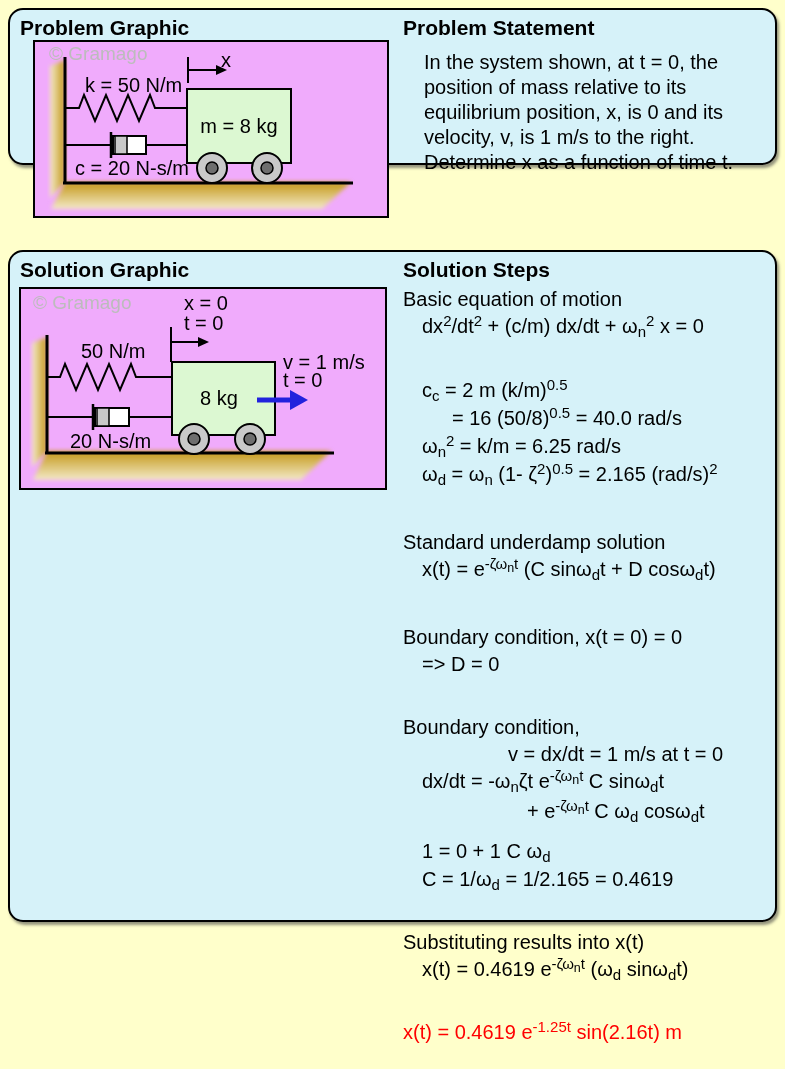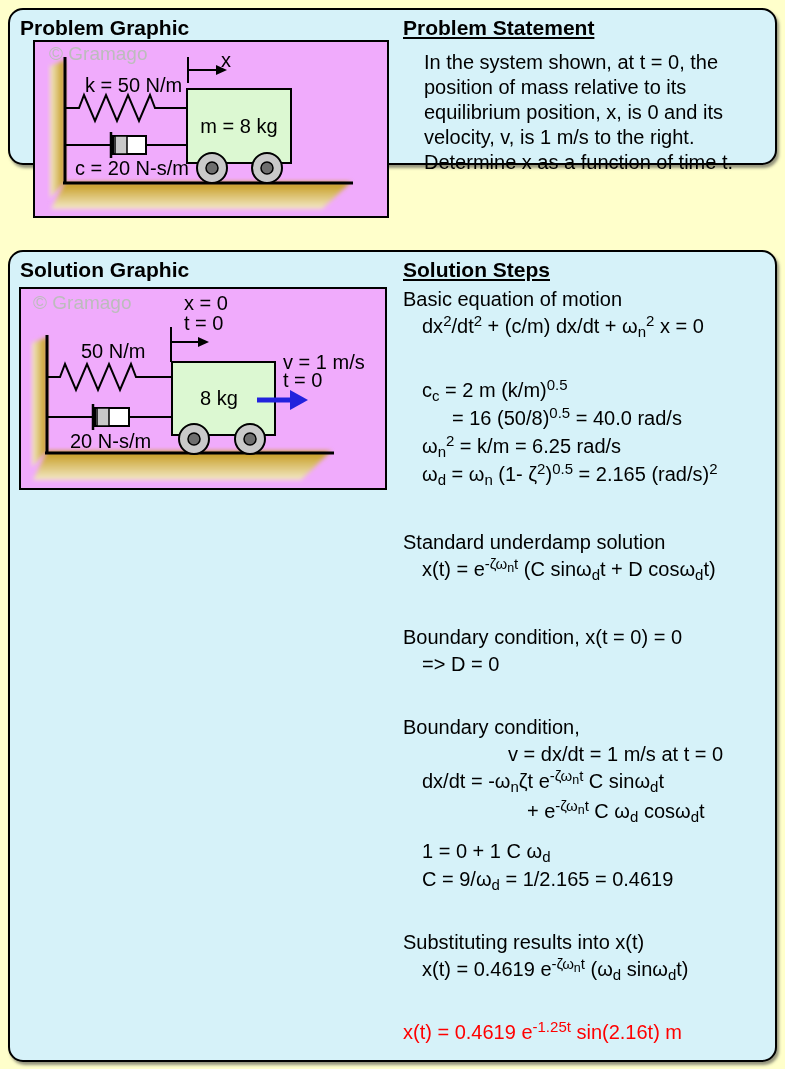--- a/index.html
+++ b/index.html
@@ -15,23 +15,23 @@
     background:var(--page_yellow);
     font-family:"Liberation Sans",sans-serif;color:var(--ink);
   }
   .panel{
     position:absolute;left:8px;width:769px;
     background:var(--panel_cyan);
     border:2px solid #000;border-radius:15px;
     box-shadow:2px 3px 3px rgba(60,60,60,.55);
   }
   #panel-problem{top:8px;height:157px;}
-  #panel-solution{top:250px;height:812px;}
+  #panel-solution{top:250px;height:672px;}
   .panel-title{position:absolute;left:10px;top:6px;font-size:21px;font-weight:bold;white-space:nowrap;}
-  .col-title{position:absolute;left:393px;top:6px;font-size:21px;font-weight:bold;text-decoration:underline;white-space:nowrap;}
+  .col-title{position:absolute;left:393px;top:6px;font-size:21px;font-weight:bold;white-space:nowrap;}
   .diagram{position:absolute;background:#f0abfc;border:2px solid #000;}
   #diagram-problem{left:23px;top:30px;width:356px;height:178px;}
   #diagram-solution{left:9px;top:35px;width:368px;height:203px;}
   .diagram svg{display:block;}
   svg text{font-family:"Liberation Sans",sans-serif;fill:#000;}
   .statement{
     position:absolute;left:414px;top:40px;
     font-size:20px;line-height:25px;white-space:nowrap;
   }
   .steps-lines{position:absolute;left:393px;top:34px;}
@@ -182,20 +182,20 @@
       <div class="step-line ind-1"><span>x(t) = e</span><span class="sg-sup">-ζω</span><span class="sg-ss">n</span><span class="sg-sup">t</span><span> (C sinω</span><span class="sg-sub">d</span><span>t + D cosω</span><span class="sg-sub">d</span><span>t)</span></div>
       <div style="height: 38px;"></div>
       <div class="step-line ind-0"><span>Boundary condition, x(t = 0) = 0</span></div>
       <div class="step-line ind-1"><span>=&gt; D = 0</span></div>
       <div style="height: 36px;"></div>
       <div class="step-line ind-0"><span>Boundary condition,</span></div>
       <div class="step-line ind-4"><span>v = dx/dt = 1 m/s at t = 0</span></div>
       <div class="step-line ind-1"><span>dx/dt = -ω</span><span class="sg-sub">n</span><span>ζt e</span><span class="sg-sup">-ζω</span><span class="sg-ss">n</span><span class="sg-sup">t</span><span> C sinω</span><span class="sg-sub">d</span><span>t</span></div>
       <div class="step-line ind-5"><span>+ e</span><span class="sg-sup">-ζω</span><span class="sg-ss">n</span><span class="sg-sup">t</span><span> C ω</span><span class="sg-sub">d</span><span> cosω</span><span class="sg-sub">d</span><span>t</span></div>
       <div class="step-line ind-1" style="margin-top: 10px;"><span>1 = 0 + 1 C ω</span><span class="sg-sub">d</span></div>
-      <div class="step-line ind-1"><span>C = 9/ω</span><span class="sg-sub">d</span><span> = 1/2.165 = 0.4619</span></div>
+      <div class="step-line ind-1"><span>C = 1/ω</span><span class="sg-sub">d</span><span> = 1/2.165 = 0.4619</span></div>
       <div style="height: 35px;"></div>
       <div class="step-line ind-0"><span>Substituting results into x(t)</span></div>
       <div class="step-line ind-1"><span>x(t) = 0.4619 e</span><span class="sg-sup">-ζω</span><span class="sg-ss">n</span><span class="sg-sup">t</span><span> (ω</span><span class="sg-sub">d</span><span> sinω</span><span class="sg-sub">d</span><span>t)</span></div>
       <div style="height: 33px;"></div>
       <div class="step-line ind-0 result-line"><span>x(t) = 0.4619 e</span><span class="sg-sup">-1.25t</span><span> sin(2.16t) m</span></div>
     </div>
 </div>
 
 </body></html>

